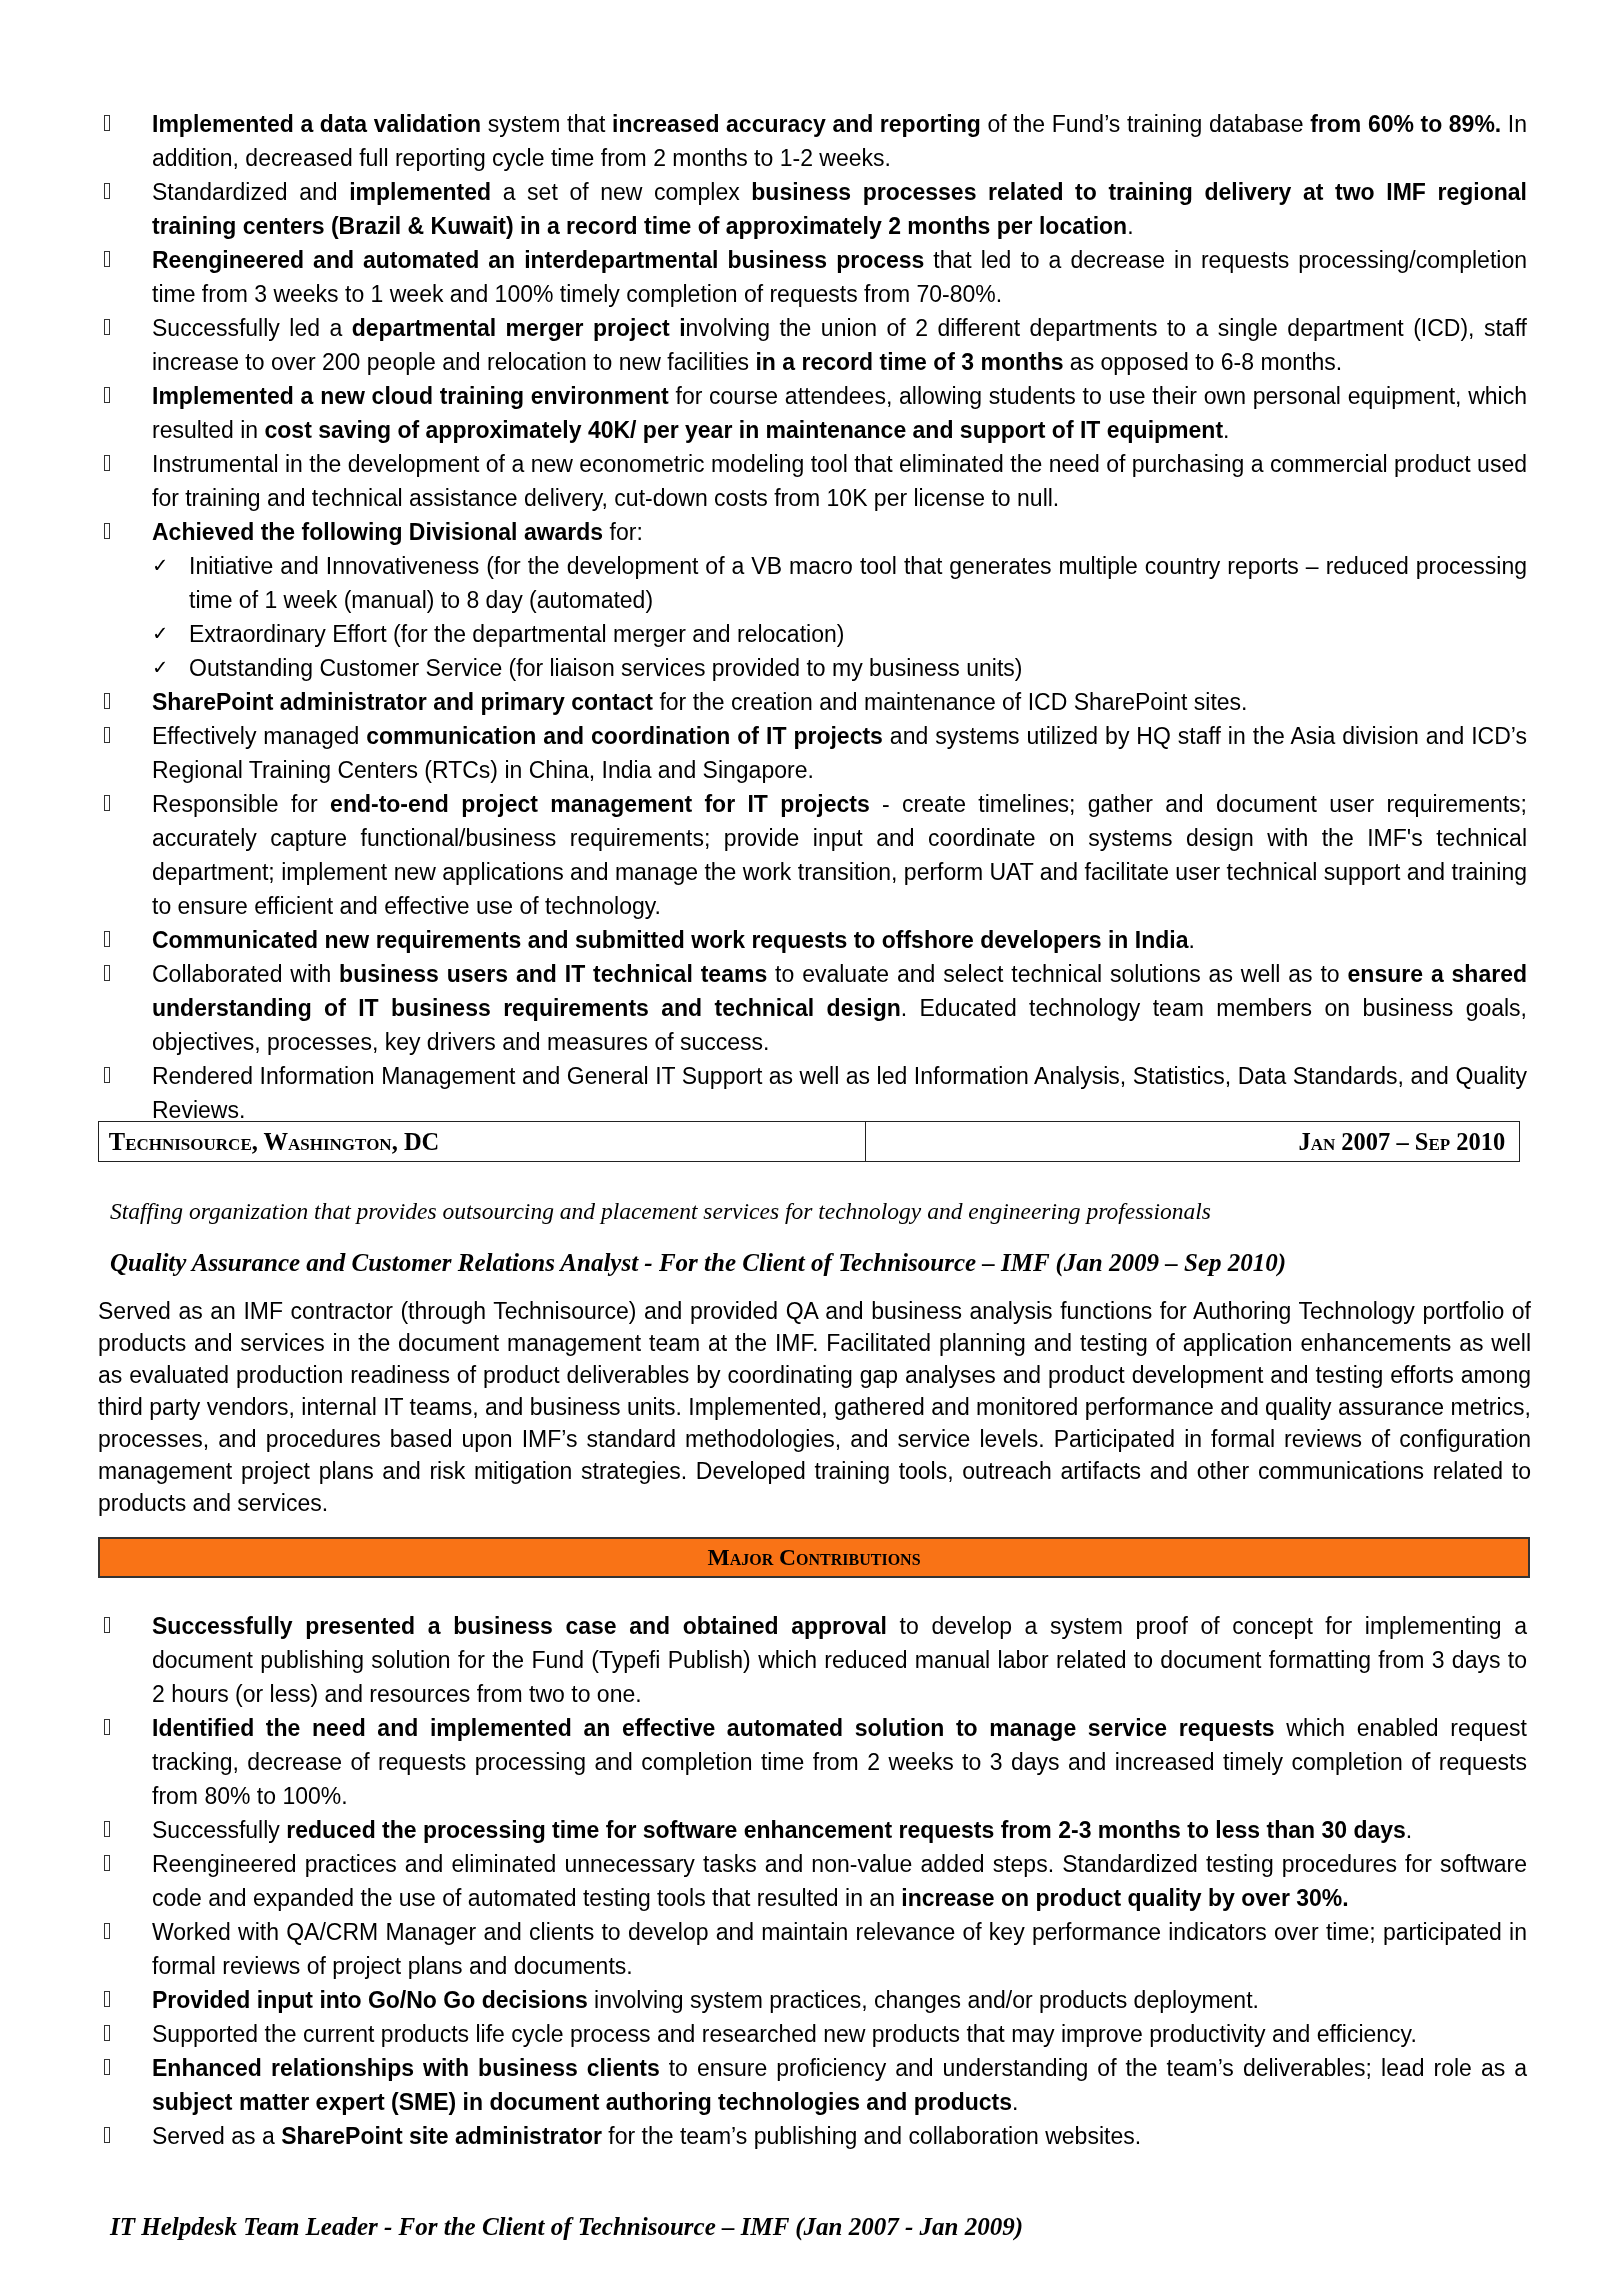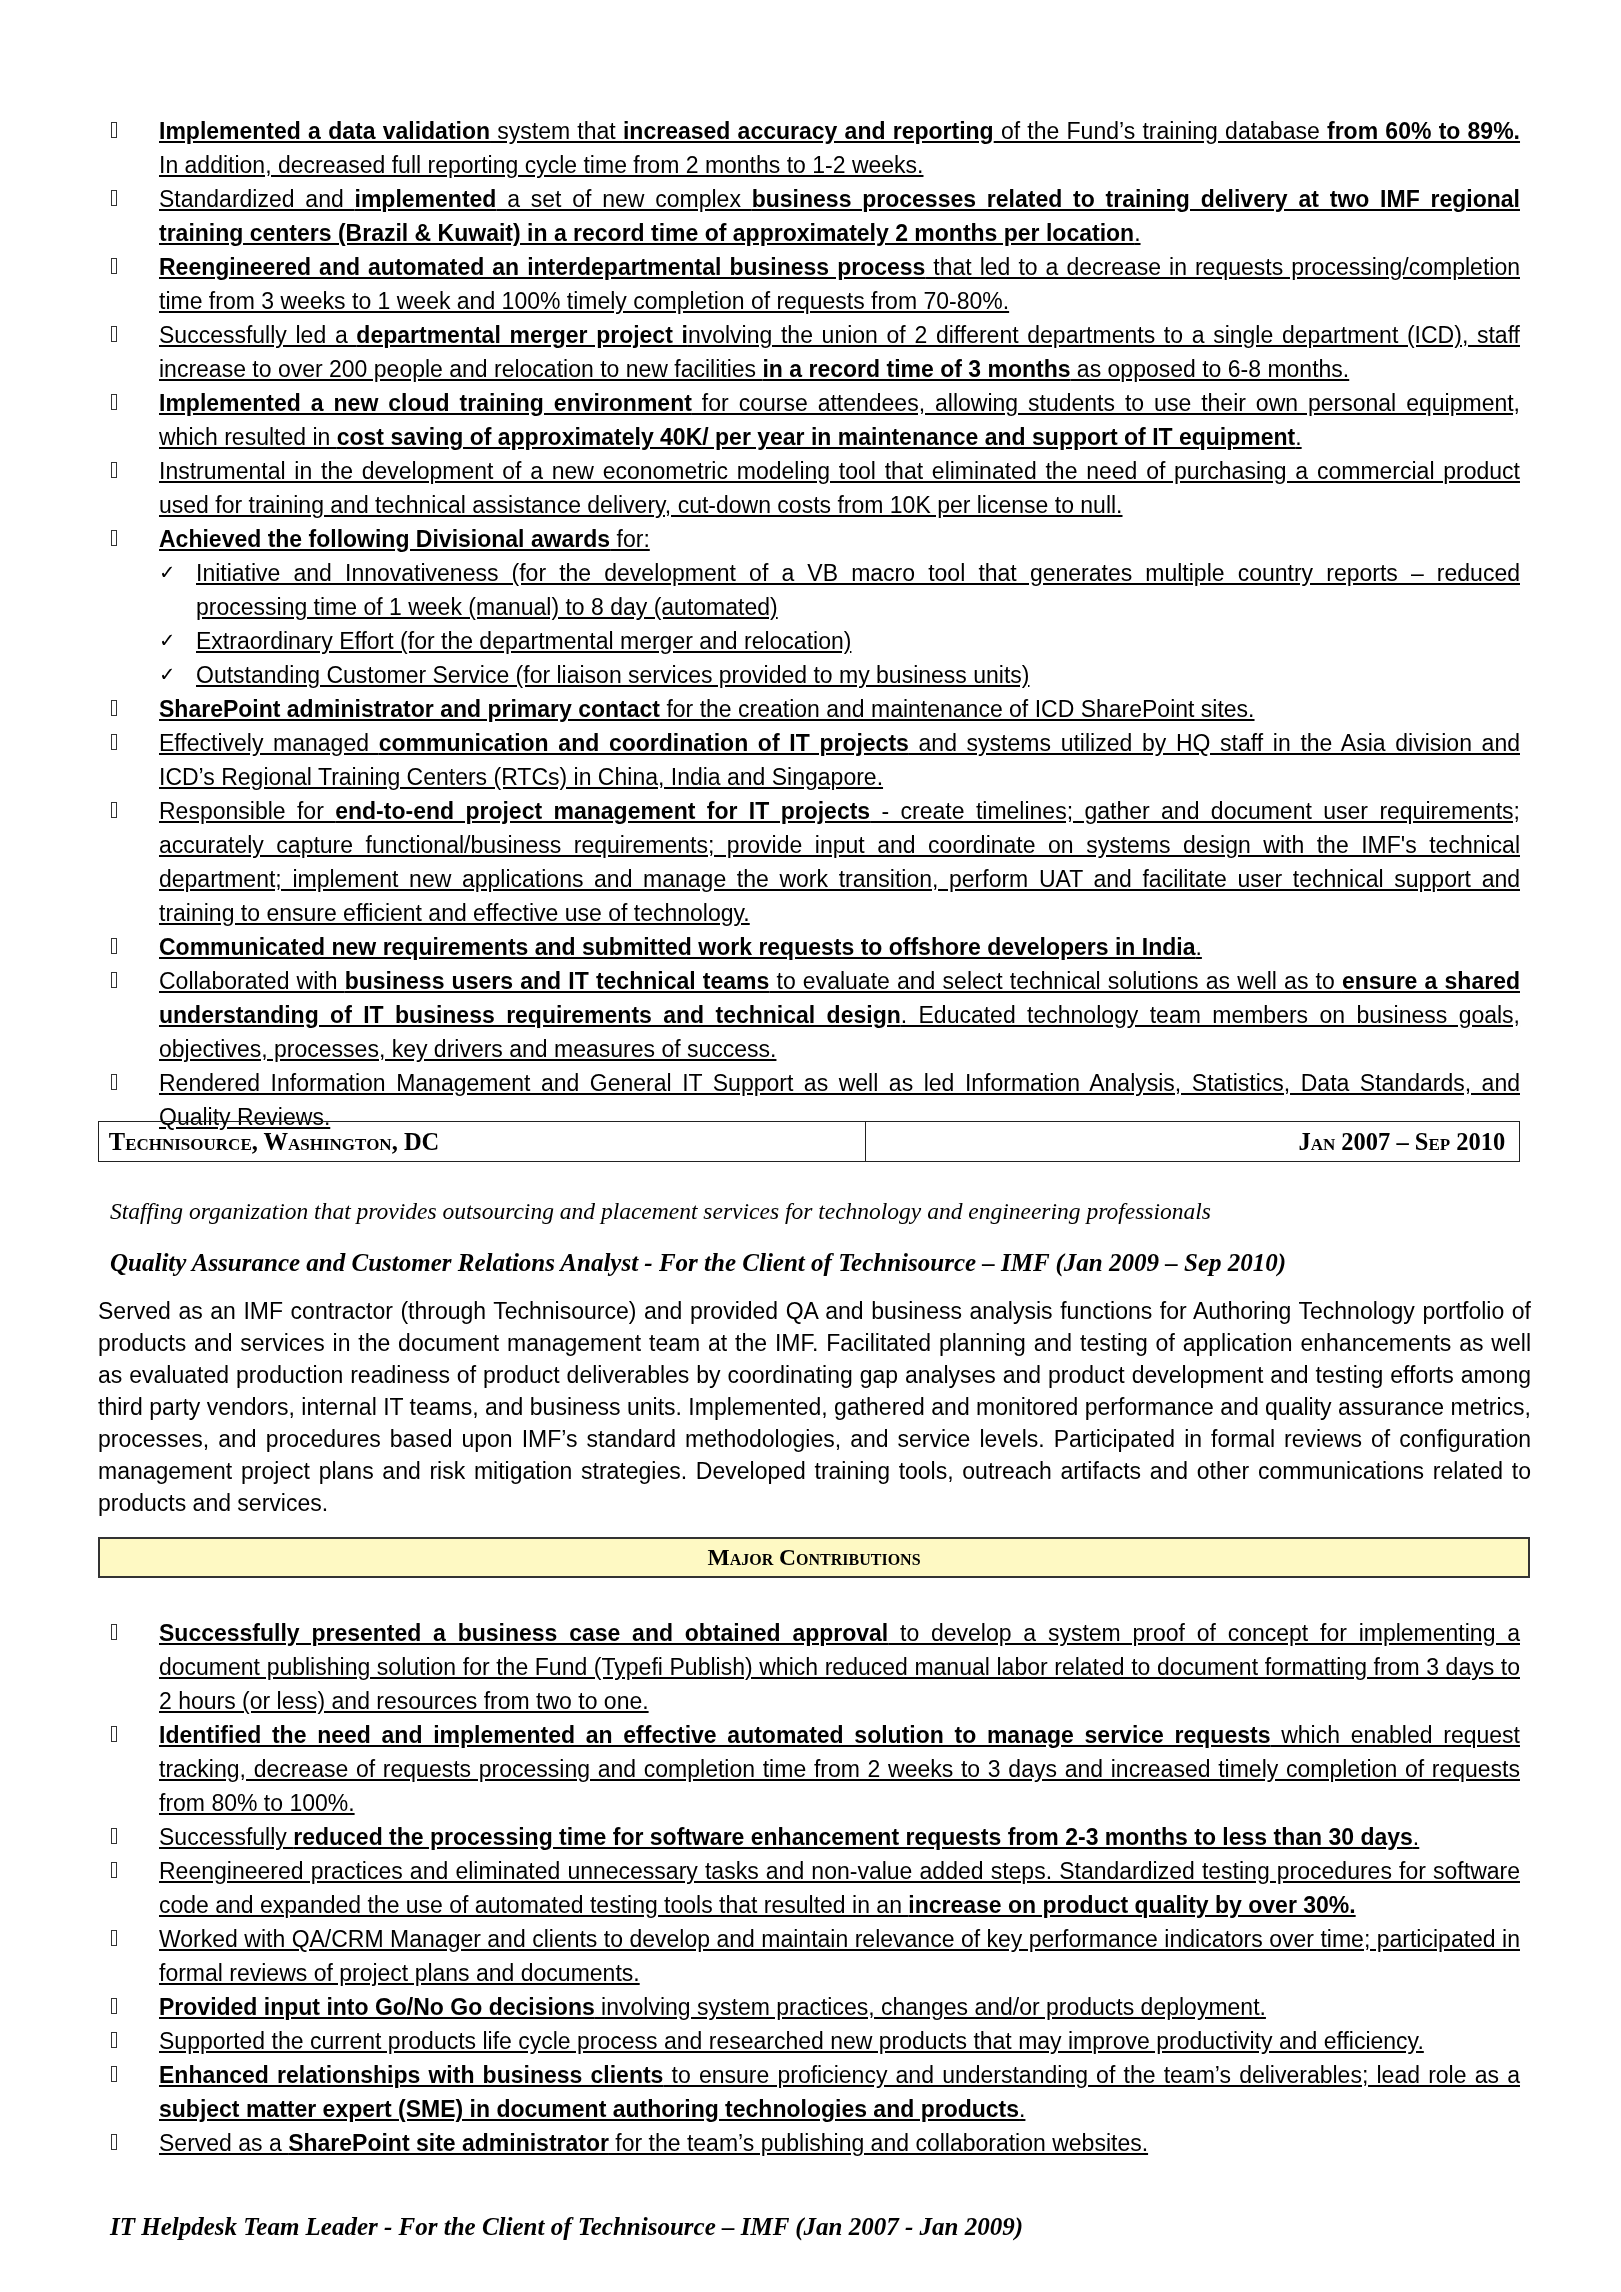--- a/index.html
+++ b/index.html
@@ -1,40 +1,40 @@
 <!DOCTYPE html>
 <html><head>
 <meta charset="utf-8">
 <style>
   html, body { margin:0; padding:0; background:#ffffff; }
   body { width:1621px; height:2293px; position:relative; overflow:hidden; color:#000;
          font-family:"Liberation Sans", sans-serif; }
   .page { position:absolute; left:0; top:0; width:1621px; height:2293px; }
   .sans { font-family:"Liberation Sans", sans-serif; font-size:23px; line-height:34px; }
   .block { position:absolute; left:98px; width:1433px; }
-  ul.bul { list-style:none; margin:11px; padding:0;text-decoration:underline; }
+  ul.bul { list-style:none; margin:4px; padding:0; }
   ul.bul > li { position:relative; padding-left:50px; text-align:justify; }
   ul.bul > li .tofu { position:absolute; left:2px; top:7.8px; width:5.9px; height:16.7px;
         border:1.3px solid #333; box-sizing:border-box; }
   ul.sub { list-style:none; margin:0; padding:0; }
   ul.sub > li { position:relative; padding-left:37px; text-align:justify; }
   ul.sub > li .check { position:absolute; left:0; top:0; font-family:"DejaVu Sans", sans-serif; font-size:19.6px; }
   b { font-weight:bold; }
   .emp-table { position:absolute; left:98px; top:1121px; width:1422px; height:41px;
         border:1.6px solid #222; box-sizing:border-box; display:flex; }
   .emp-table .cell { height:100%; display:flex; align-items:center; box-sizing:border-box;
         font-family:"Liberation Serif", serif; font-weight:bold; font-size:24.5px; font-variant:small-caps; }
   .emp-table .left { width:767px; border-right:1.6px solid #222; padding-left:9.8px; }
   .emp-table .right { flex:1; justify-content:flex-end; padding-right:13.7px; }
   .center-line { position:absolute; left:110px; width:1433px; text-align:left;margin-top:22px; }
   .tagline { top:1176px; font-family:"Liberation Serif", serif; font-style:italic; font-size:23.5px; }
   .role-title { font-family:"Liberation Serif", serif; font-style:italic; font-weight:bold; font-size:25px; }
   .para { top:1295px; text-align:justify; line-height:32px; }
   .section-box { position:absolute; left:98px; top:1537px; width:1432px; height:41px;
-        background:#fef9c3; border:2px solid #333; box-sizing:border-box;
+        background:#f97316; border:2px solid #333; box-sizing:border-box;
         display:flex; align-items:center; justify-content:center;
         font-family:"Liberation Serif", serif; font-variant:small-caps; font-size:23.5px; font-weight:bold; }
 </style>
 </head>
 <body>
 
 <div class="page">
 
   <div class="block sans" style="top:103px;">
     <ul class="bul" id="top-bullets">

